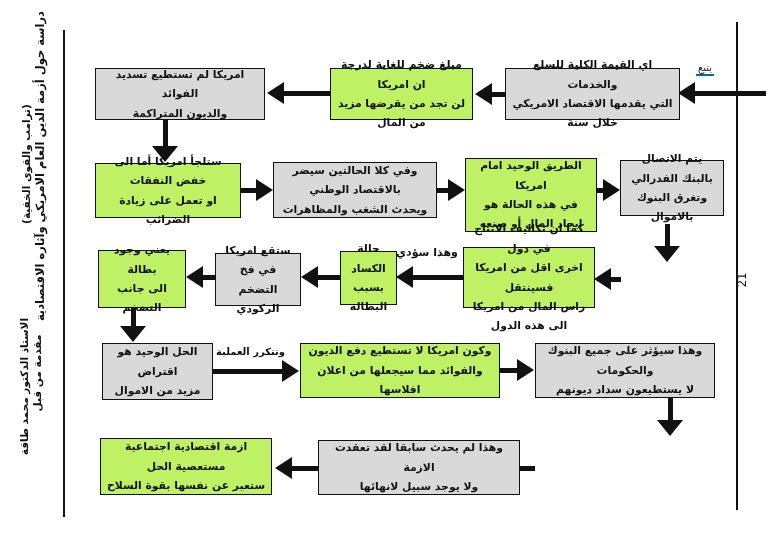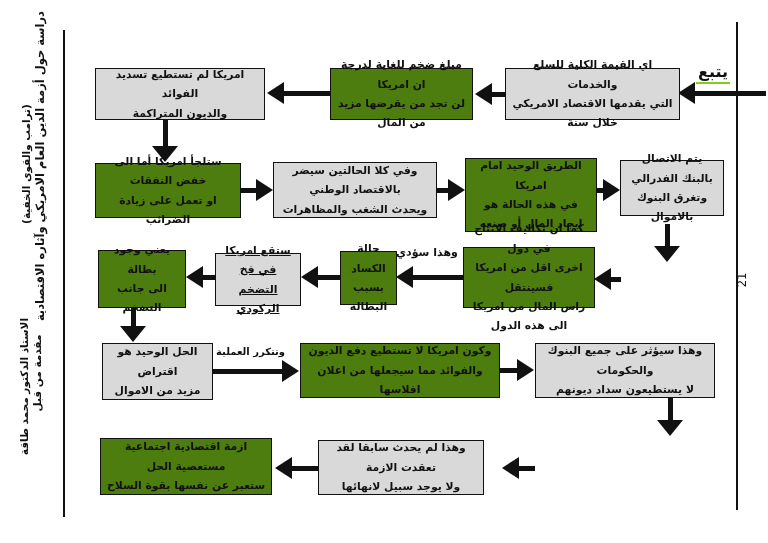--- a/index.html
+++ b/index.html
@@ -1,21 +1,21 @@
 <!DOCTYPE html>
 <html lang="ar"><head>
 <meta charset="utf-8">
 <style>
   html,body{margin:0;padding:0;background:#e8e8e8;}
   #page{position:relative;width:768px;height:543px;background:#ffffff;overflow:hidden;
         font-family:"DejaVu Sans",sans-serif;color:#111;}
   
   .vrule{position:absolute;width:2px;background:#111;}
   
-  .box{position:absolute;border:1.6px solid #111;background:#4d7c0f;display:flex;
+  .box{position:absolute;border:1.6px solid #111;background:#bef264;display:flex;
        align-items:center;justify-content:center;text-align:center;
        font-weight:bold;font-size:10.8px;line-height:1.8;box-sizing:border-box;
        padding:1px 3px;}
   .box.shaded{background:#d9d9d9;}
   .box .txt{white-space:pre-line;width:100%;}
   
   .ha{position:absolute;height:24px;}
   .ha .shaft{position:absolute;top:10px;height:5px;background:#111;}
   .ha.left  .shaft{left:14px;right:0;}
   .ha.right .shaft{left:0;right:14px;}
@@ -23,21 +23,21 @@
   .ha.left  .head{left:0;border-top:11px solid transparent;border-bottom:11px solid transparent;border-right:17px solid #111;}
   .ha.right .head{right:0;border-top:11px solid transparent;border-bottom:11px solid transparent;border-left:17px solid #111;}
   
   .va{position:absolute;width:26px;}
   .va .shaft{position:absolute;left:10.5px;top:0;bottom:13px;width:5px;background:#111;}
   .va .head{position:absolute;bottom:0;left:0;width:0;height:0;
             border-left:13px solid transparent;border-right:13px solid transparent;border-top:16px solid #111;}
   
   .edge-label{position:absolute;font-weight:bold;font-size:11px;white-space:nowrap;}
   
-  .cont{position:absolute;font-weight:bold;font-size:16px;border-bottom:2px solid #84cc16;
+  .cont{position:absolute;font-weight:normal;font-size:10px;border-bottom:2px solid #0369a1;
         padding:0 2px 1px 2px;}
   
   .rot{position:absolute;transform:rotate(-90deg);font-weight:bold;white-space:nowrap;
        text-align:center;}
   .rot.t1{font-size:11.5px;}
   .rot.t2{font-size:10.5px;}
   .rot.num{font-weight:normal;font-size:11.5px;}
 </style>
 </head>
 <body>
@@ -136,21 +136,21 @@
       <i class="shaft"></i>
     </div>
   <div class="box" style="left:340px;top:251px;width:57px;height:54px;">
       <span class="txt">حالة الكساد
 بسبب البطالة</span>
     </div>
   <div class="ha left" style="left:301px;top:265px;width:39px;">
       <i class="head"></i>
       <i class="shaft"></i>
     </div>
-  <div class="box shaded" style="left:215px;top:253px;width:86px;height:53px;text-decoration:underline;">
+  <div class="box shaded" style="left:215px;top:253px;width:86px;height:53px;">
       <span class="txt">ستقع امريكا في فخ
 التضخم الركودي</span>
     </div>
   <div class="ha left" style="left:186px;top:265px;width:29px;">
       <i class="head"></i>
       <i class="shaft"></i>
     </div>
   <div class="box" style="left:98px;top:250px;width:88px;height:58px;">
       <span class="txt">يعني وجود بطالة
 الى جانب التضخم</span>
@@ -185,21 +185,21 @@
 
   <div class="va" style="left:657px;top:398px;height:38px;">
       <i class="shaft"></i>
       <i class="head"></i>
     </div>
 
   <div class="ha left" style="left:502px;top:456px;width:33px;">
       <i class="head"></i>
       <i class="shaft"></i>
     </div>
-  <div class="box shaded" style="left:318px;top:440px;width:166px;height:55px;">
+  <div class="box shaded" style="left:318px;top:440px;width:202px;height:55px;">
       <span class="txt">وهذا لم يحدث سابقا لقد تعقدت الازمة
 ولا يوجد سبيل لانهائها</span>
     </div>
   <div class="ha left" style="left:275px;top:456px;width:43px;">
       <i class="head"></i>
       <i class="shaft"></i>
     </div>
   <div class="box" style="left:100px;top:438px;width:172px;height:57px;">
       <span class="txt">ازمة اقتصادية اجتماعية مستعصية الحل
 ستعبر عن نفسها بقوة السلاح</span>

